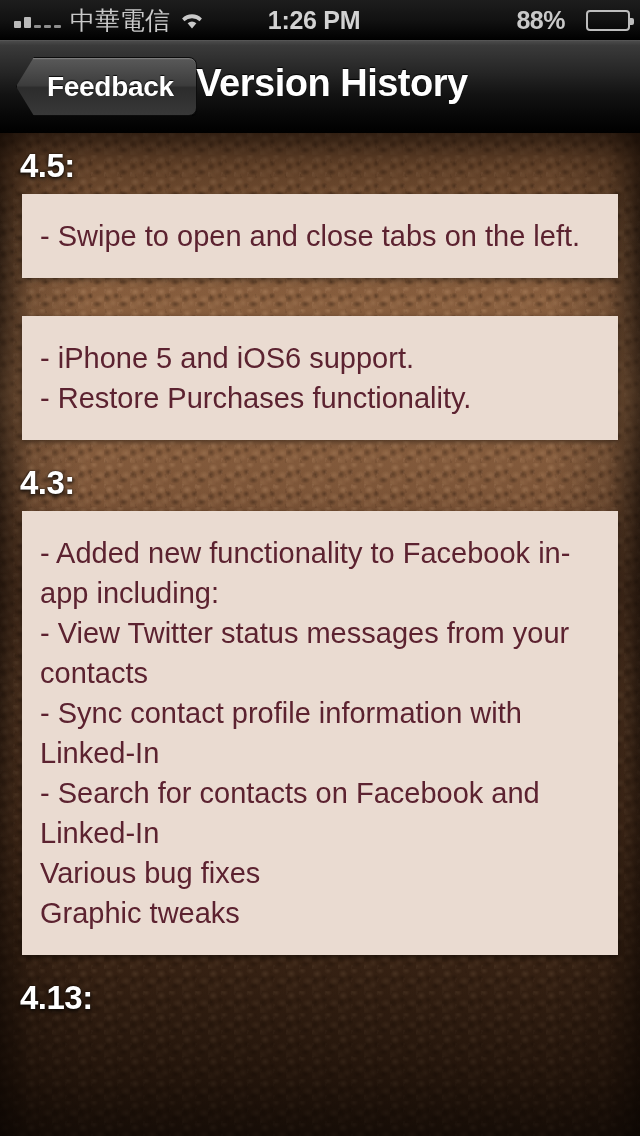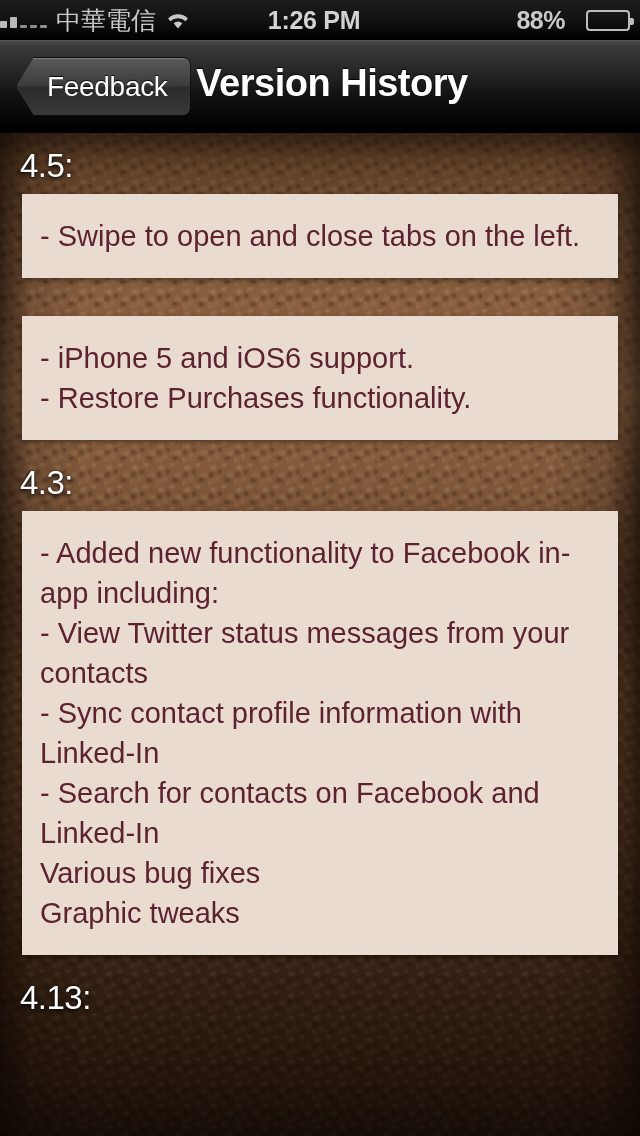--- a/index.html
+++ b/index.html
@@ -25,21 +25,21 @@
     position: relative;
     height: 40px;
     background: linear-gradient(to bottom, #1d1d1d 0%, #111 52%, #000 100%);
     display: flex;
     align-items: center;
     z-index: 20;
   }
   .status-left {
     display: flex;
     align-items: center;
-    padding-left: 0;
+    padding-left: 14px;
     gap: 9px;
   }
   .signal-dots {
     display: flex;
     align-items: flex-end;
     gap: 3px;
     height: 16px;
   }
   .sd {
     width: 7px;
@@ -145,21 +145,21 @@
     border: 1px solid #0c0c0c;
     border-radius: 0 8px 8px 0;
     box-sizing: border-box;
     box-shadow: 0 1px 1px rgba(0,0,0,0.6), 0 1px 0 rgba(255,255,255,0.14) inset;
     -webkit-clip-path: polygon(0 50%, 18px 0, 100% 0, 100% 100%, 18px 100%);
     clip-path: polygon(0 50%, 18px 0, 100% 0, 100% 100%, 18px 100%);
   }
   .back-btn .label {
     color: #ffffff;
     font-size: 28px;
-    font-weight: normal;
+    font-weight: bold;
     letter-spacing: -0.3px;
     text-shadow: 0 -1px 1px rgba(0,0,0,0.85);
     white-space: nowrap;
   }
 
   
   .content {
     position: absolute;
     top: 133px;
     left: 0;
@@ -210,21 +210,21 @@
       13px 13px, 15px 15px,
       100% 100%;
   }
 
   .section {
     position: relative;
   }
   .version-heading {
     color: #ffffff;
     font-size: 33px;
-    font-weight: normal;
+    font-weight: bold;
     letter-spacing: -0.5px;
     margin: 0;
     padding: 0 0 0 20px;
     text-shadow: 0 2px 4px rgba(0,0,0,0.85), 0 0 2px rgba(0,0,0,0.7);
     line-height: 1;
   }
   .notes-panel {
     margin: 12px 22px 0 22px;
     background: #eadbd1;
     color: #5c2230;

